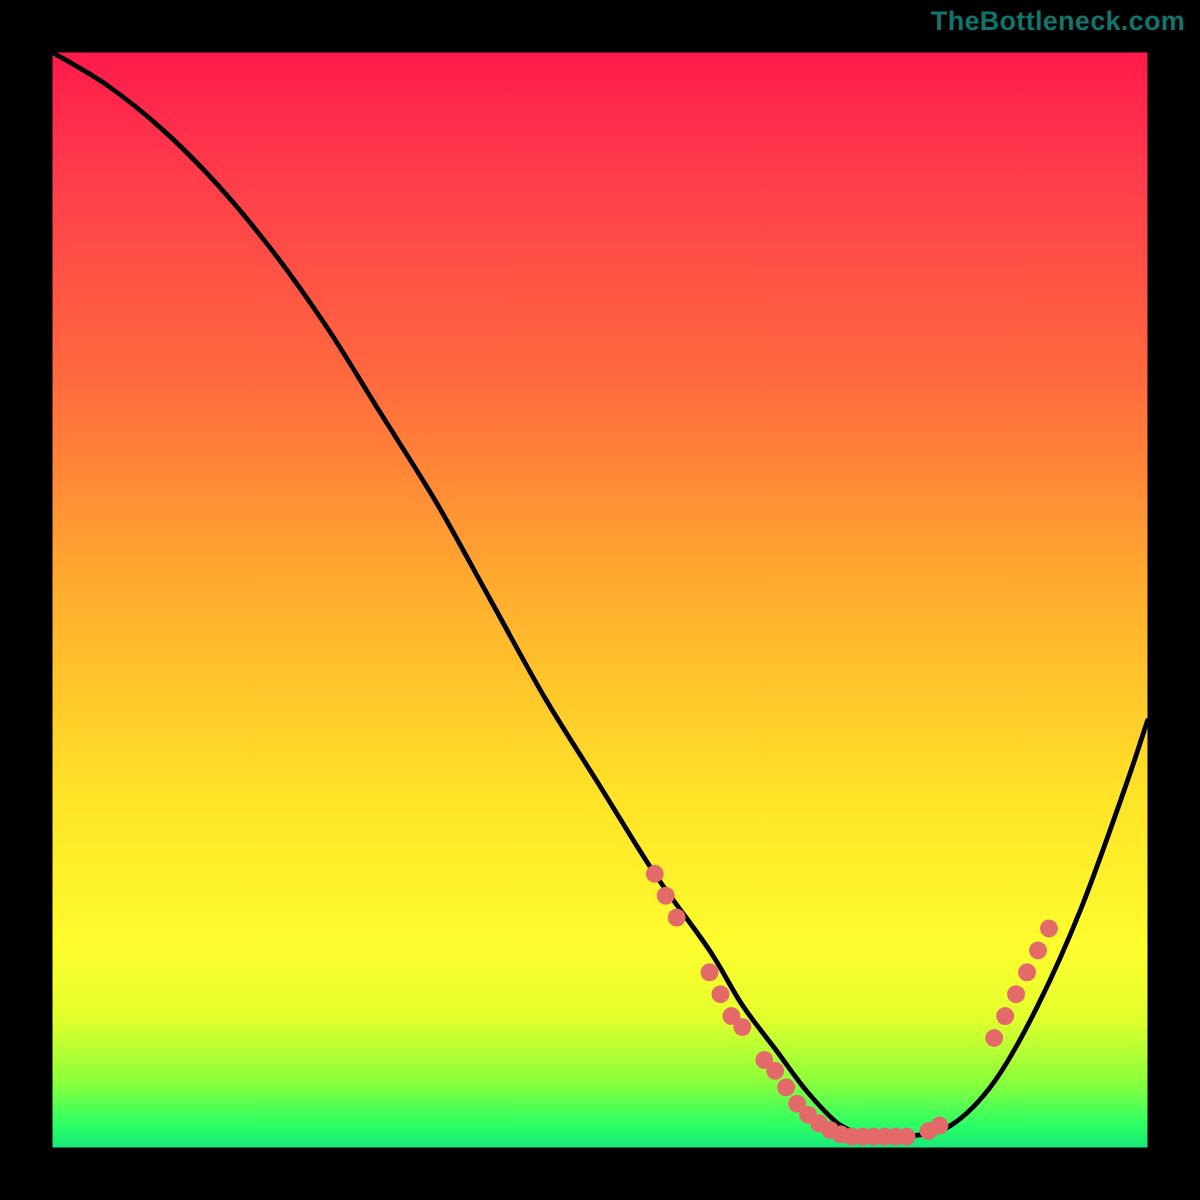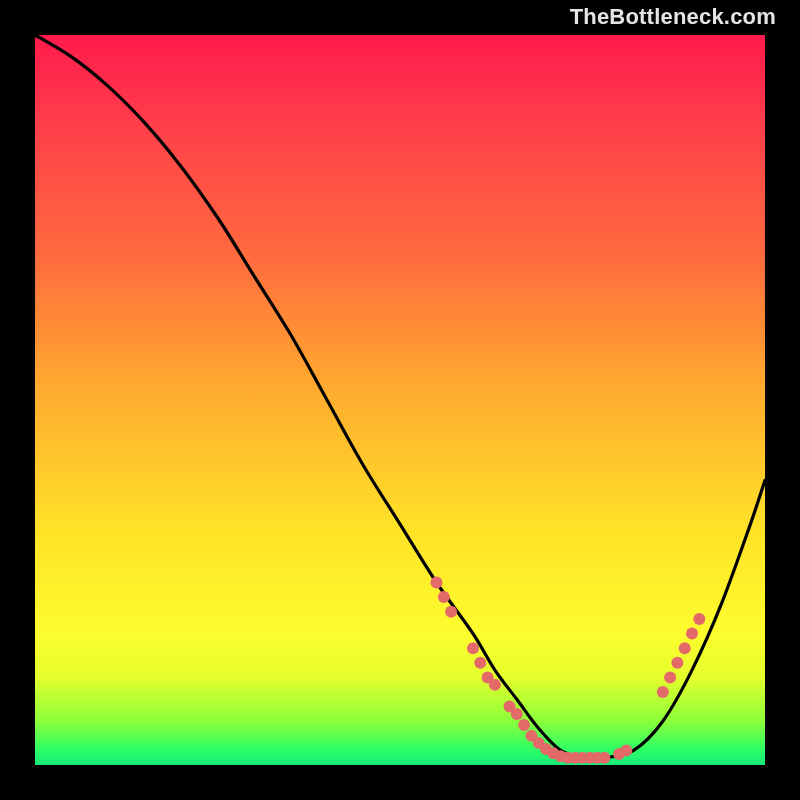--- a/index.html
+++ b/index.html
@@ -13,23 +13,23 @@
   }
   .frame {
     position: relative;
     width: 800px;
     height: 800px;
     background: #000;
   }
   .watermark {
     position: absolute;
     top: 4px;
-    right: 24px;
-    color: #e5e5e5;
-    font-size: 22px;
+    right: 10px;
+    color: #0f766e;
+    font-size: 18px;
     font-weight: 600;
     letter-spacing: 0.2px;
     user-select: none;
   }
   .plot-area {
     position: absolute;
     left: 35px;
     top: 35px;
     width: 730px;
     height: 730px;

